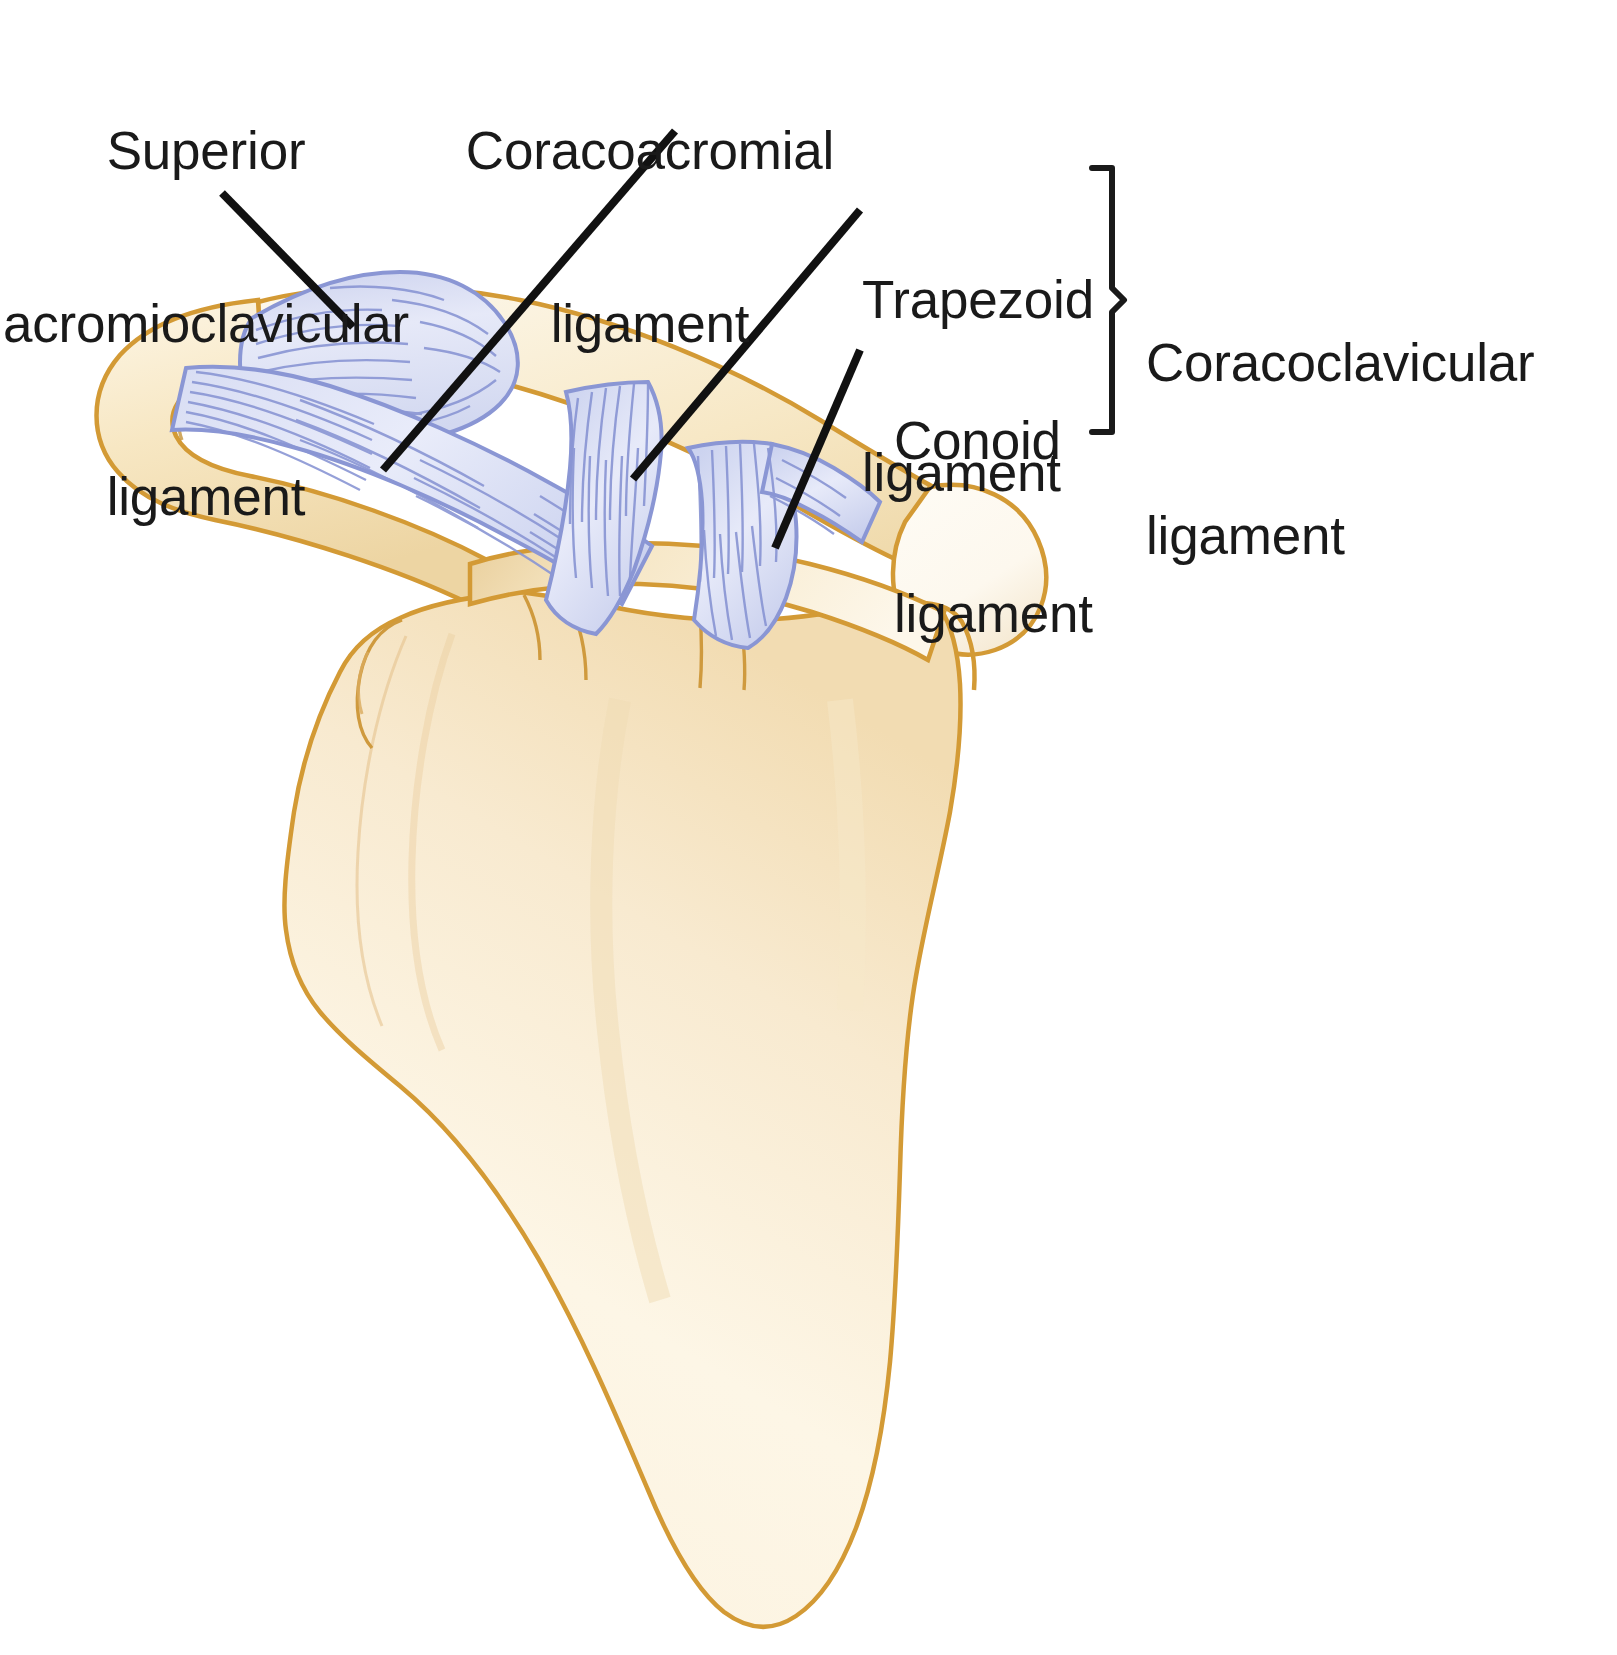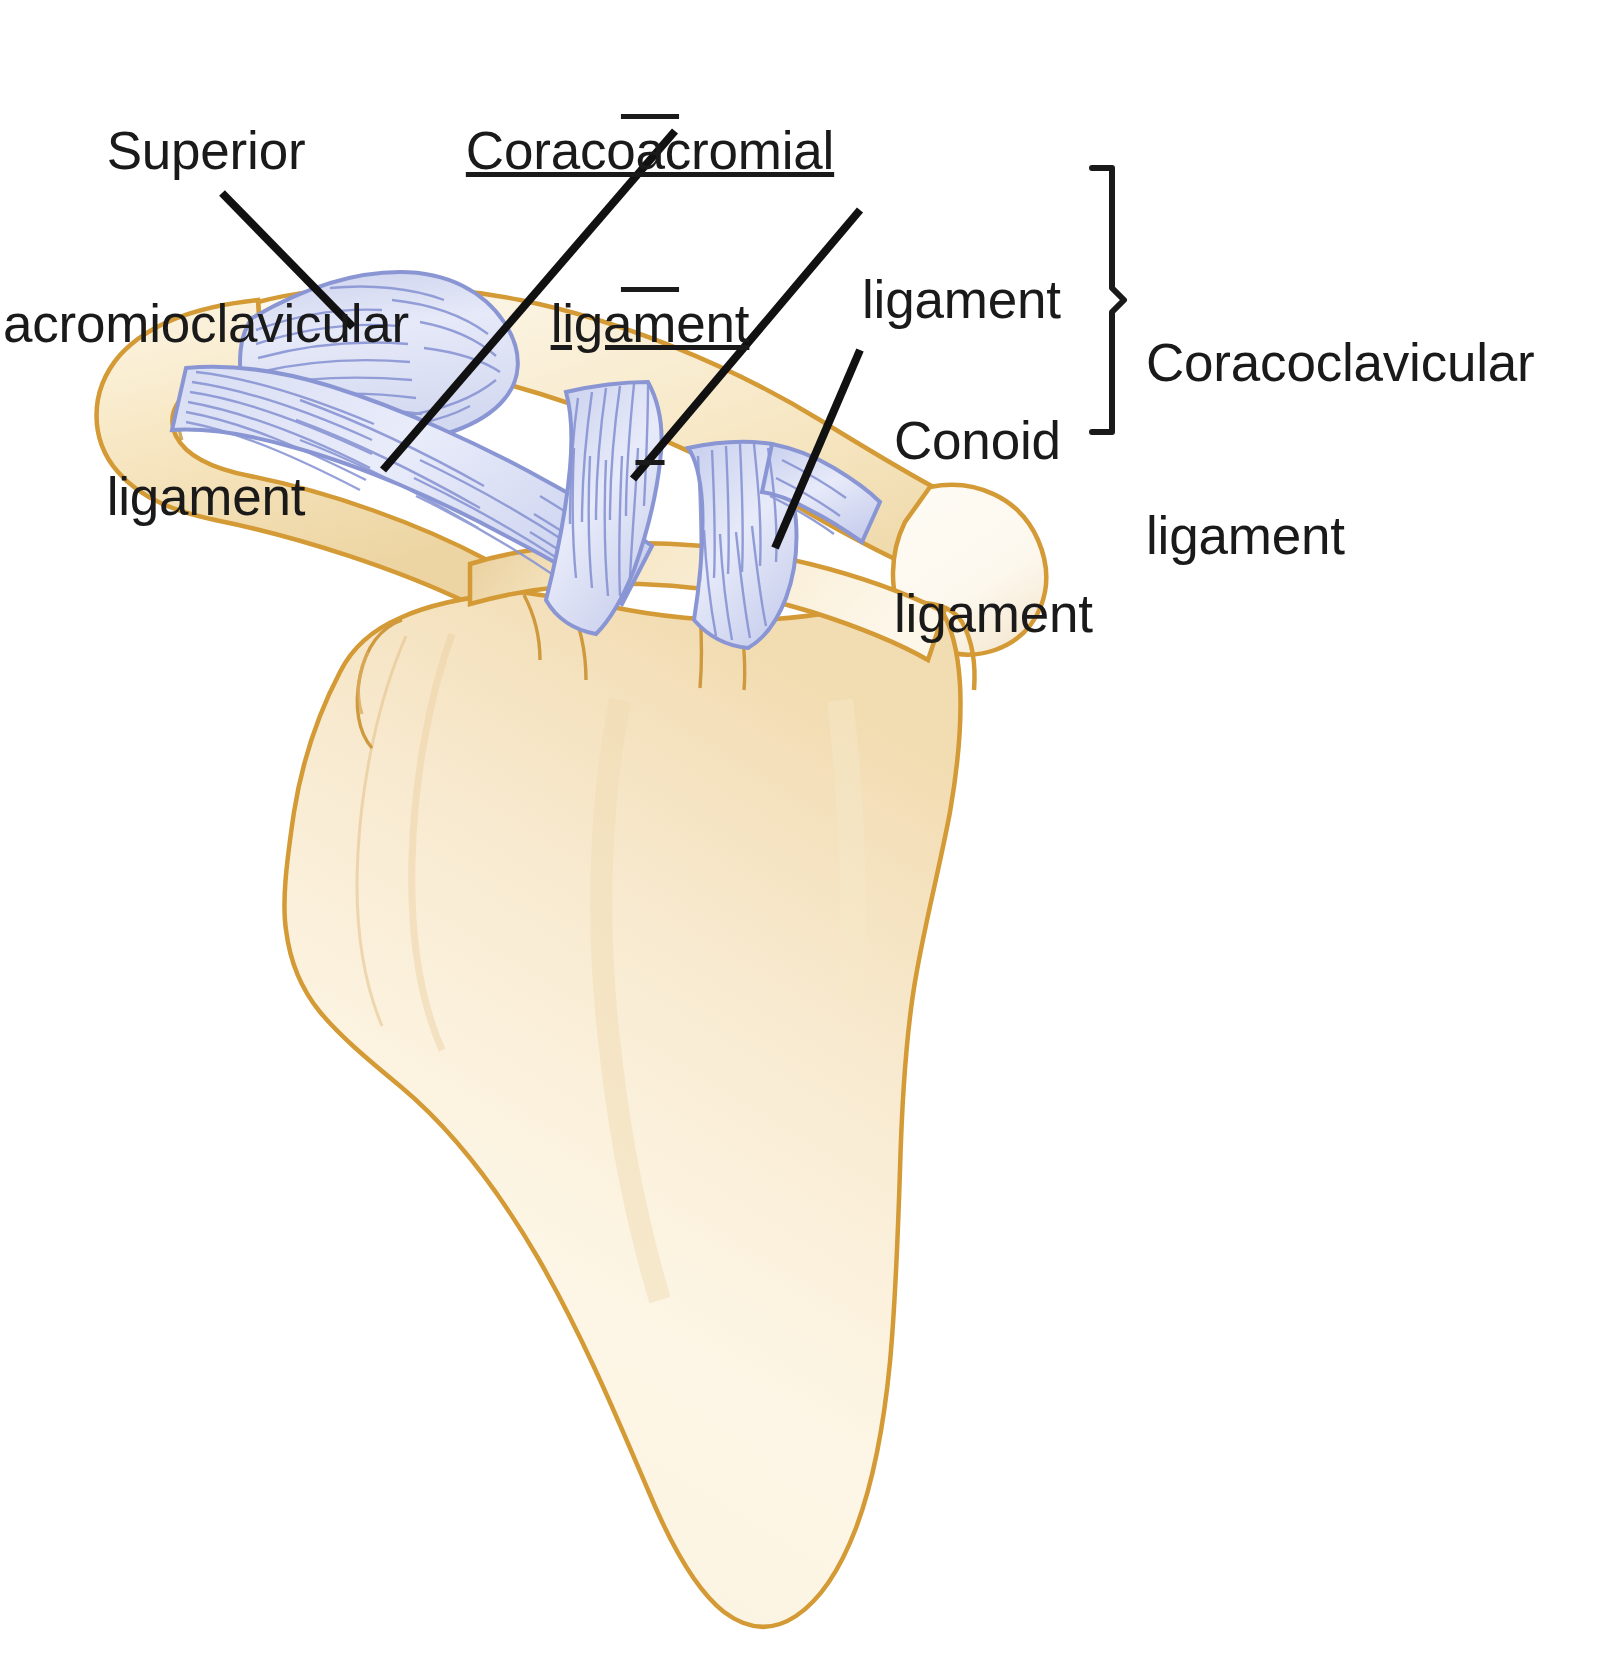--- a/index.html
+++ b/index.html
@@ -32,21 +32,21 @@
     font-size: 53px;
     line-height: 1.09;
     letter-spacing: -0.2px;
     white-space: pre;
   }
   .lbl-center { text-align: center; }
   .lbl-left { text-align: left; }
   .lbl span { display: block; }
 
   #label-superior-ac      { left: -14px;  top: 6px;  width: 440px; }
-  #label-coracoacromial   { left: 440px;  top: 6px;  width: 420px; text-decoration: underline; }
+  #label-coracoacromial   { left: 440px;  top: 6px;  width: 420px; }
   #label-trapezoid        { left: 862px;  top: 155px; width: 250px; }
   #label-conoid           { left: 862px;  top: 296px; width: 250px; margin-left: 32px; }
   #label-coracoclavicular { left: 1146px; top: 218px; width: 500px; }
 </style>
 </head>
 <body>
 
 <div id="page">
 
   <svg id="figure-svg" viewBox="0 0 1617 1655" xmlns="http://www.w3.org/2000/svg">
@@ -333,20 +333,21 @@
     <span>acromioclavicular</span>
     <span>ligament</span>
   </div>
 
   <div class="lbl lbl-center" id="label-coracoacromial">
     <span>Coracoacromial</span>
     <span>ligament</span>
   </div>
 
   <div class="lbl lbl-left" id="label-trapezoid">
+    <span>Trapezoid</span>
     <span>ligament</span>
   </div>
 
   <div class="lbl lbl-left" id="label-conoid">
     <span>Conoid</span>
     <span>ligament</span>
   </div>
 
   <div class="lbl lbl-left" id="label-coracoclavicular">
     <span>Coracoclavicular</span>

